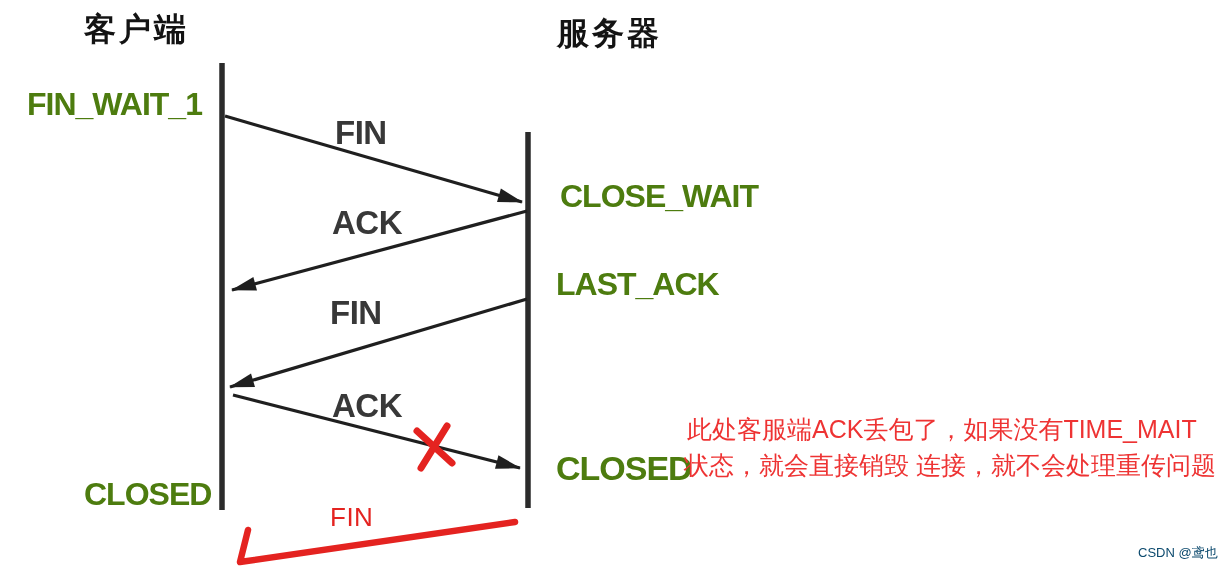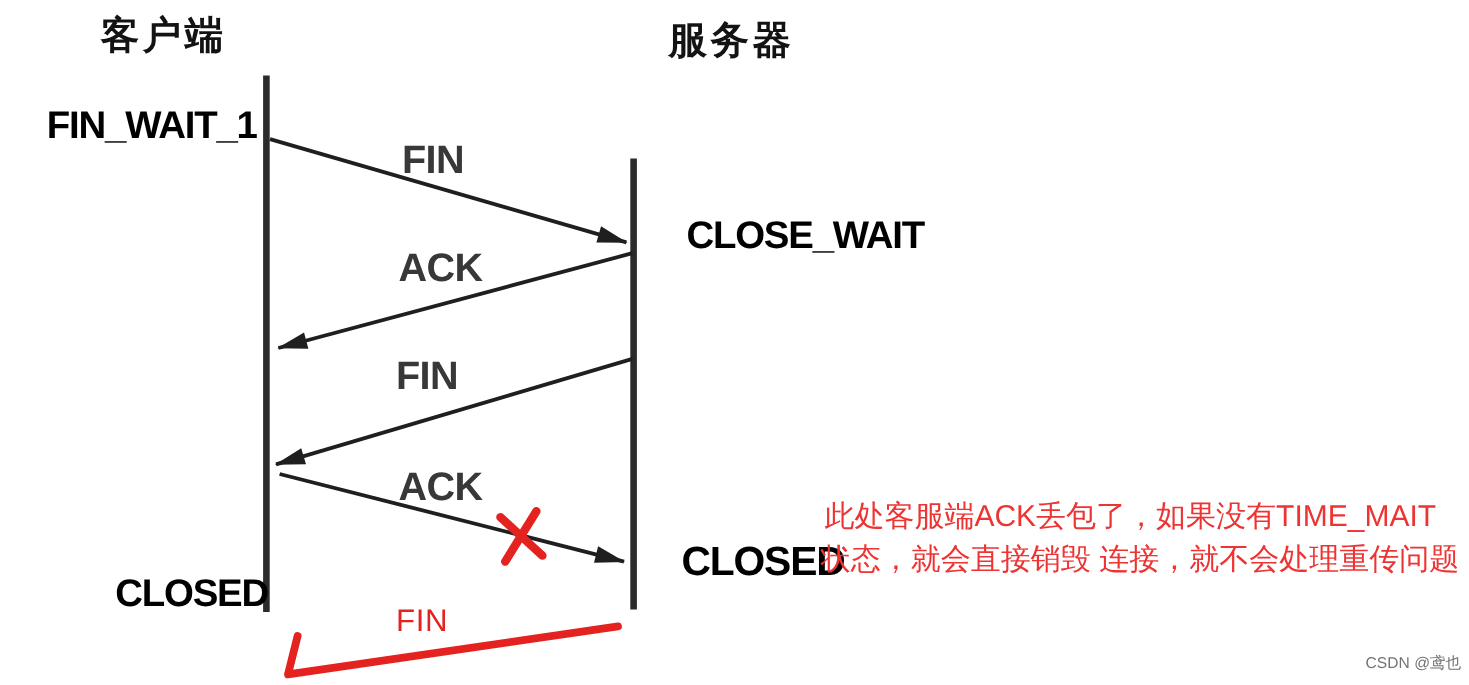--- a/index.html
+++ b/index.html
@@ -27,24 +27,23 @@
   .actor-header {
     font-size: 32px;
     font-weight: bold;
     color: #131313;
     letter-spacing: 3px;
     filter: blur(0.35px);
   }
   .state-label {
     font-size: 32px;
     font-weight: bold;
-    color: #000000;
+    color: #4d7c0f;
     letter-spacing: -1px;
     filter: blur(0.5px);
-    margin-left: 12px;
   }
   .msg-label {
     font-size: 33px;
     font-weight: bold;
     color: #383838;
     letter-spacing: -0.5px;
     filter: blur(0.5px);
   }
   .closed-server { font-size: 34px; }
   .red-fin-label {
@@ -54,21 +53,21 @@
     letter-spacing: 0.5px;
   }
   .annotation-line {
     font-size: 25px;
     font-weight: 500;
     color: #ee3333;
   }
   .watermark {
     font-size: 13px;
     font-weight: normal;
-    color: #737373;
+    color: #0c4a6e;
   }
 </style>
 </head>
 <body>
 
 <div class="canvas">
 
   <svg class="svg-layer" viewBox="0 0 1224 571">
     <defs>
       <marker id="arrowhead" markerWidth="28" markerHeight="20" refX="25" refY="10" orient="auto" markerUnits="userSpaceOnUse">
@@ -94,20 +93,21 @@
     </g>
   </svg>
 
   <div class="lbl actor-header" style="left:84px; top:8px;">客户端</div>
   <div class="lbl actor-header" style="left:545px; top:12px;margin-left:12px;">服务器</div>
 
   <div class="lbl state-label" style="left:27px; top:86px;">FIN_WAIT_1</div>
   <div class="lbl state-label" style="left:84px; top:476px;">CLOSED</div>
 
   <div class="lbl state-label" style="left:560px; top:178px;">CLOSE_WAIT</div>
+  <div class="lbl state-label" style="left:556px; top:266px;">LAST_ACK</div>
   <div class="lbl state-label closed-server" style="left:556px; top:449px;">CLOSED</div>
 
   <div class="lbl msg-label" style="left:335px; top:114px;">FIN</div>
   <div class="lbl msg-label" style="left:332px; top:204px;">ACK</div>
   <div class="lbl msg-label" style="left:330px; top:294px;">FIN</div>
   <div class="lbl msg-label" style="left:332px; top:387px;">ACK</div>
 
   <div class="lbl red-fin-label" style="left:330px; top:502px;">FIN</div>
 
   <div class="lbl annotation-line" style="left:687px; top:413px;text-align:center;">此处客服端ACK丢包了，如果没有TIME_MAIT</div>

